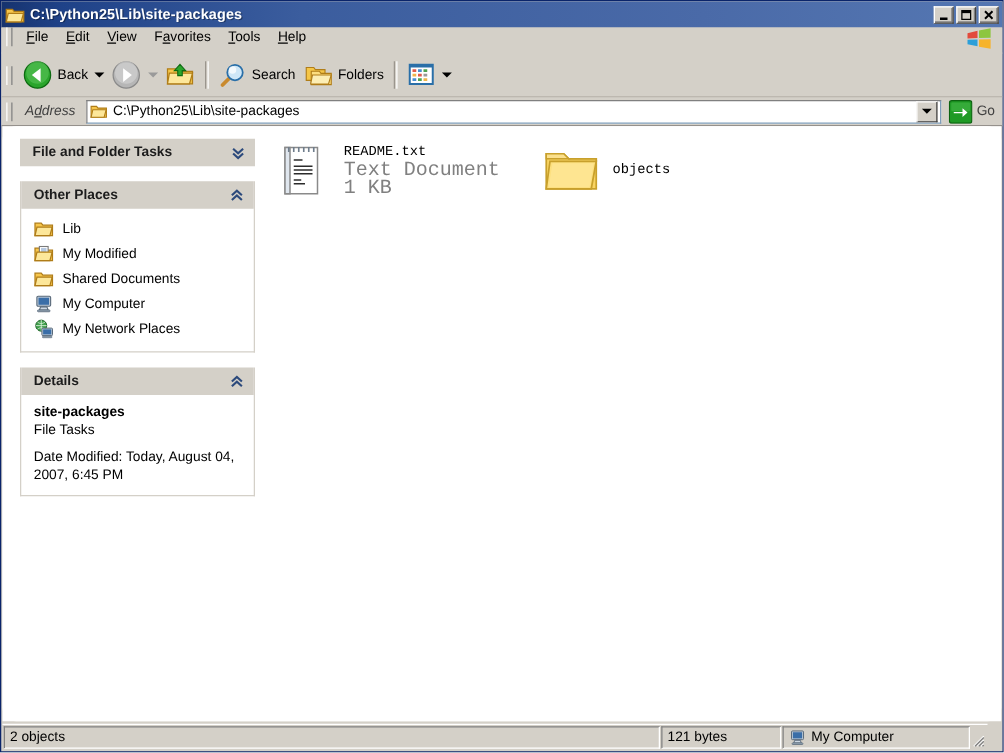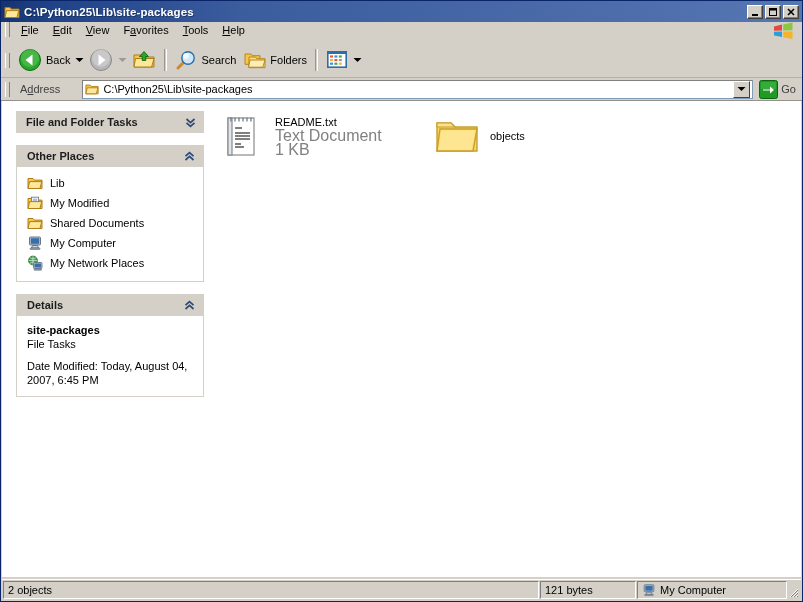--- a/index.html
+++ b/index.html
@@ -135,23 +135,24 @@
     height: 23px;
     background: #d4d0c8;
     display: flex;
     align-items: center;
     padding: 0 2px;
     border-bottom: 1px solid #95918c;
     box-sizing: border-box;
   }
   .addr-label {
     font-size: 11px;
-    padding: 0 22px 0 6px;
+    padding: 0 9px 0 6px;
     color: #404040;
     white-space: nowrap;
+    font-style: italic;
   }
   .addr-field {
     flex: 1 1 auto;
     height: 19px;
     background: #ffffff;
     border: 1px solid #7f9db9;
     border-top-color: #808080;
     border-left-color: #808080;
     display: flex;
     align-items: center;
@@ -283,20 +284,21 @@
     flex: 1 1 auto;
     background: #ffffff;
     position: relative;
     padding: 8px 0 0 4px;
     box-sizing: border-box;
   }
   .tiles {
     display: flex;
     flex-wrap: wrap;
     align-content: flex-start;
+    font-family: Liberation Mono, monospace;
   }
   .tile {
     width: 215px;
     height: 54px;
     display: flex;
     align-items: center;
     padding-left: 6px;
     box-sizing: border-box;
   }
   .tile .ticon {
@@ -309,21 +311,21 @@
     margin-right: 10px;
   }
   .tile .tmeta { display: flex; flex-direction: column; justify-content: center; }
   .tname { font-size: 11px; color: #000; line-height: 14px; white-space: nowrap; }
   .tsub { font-size: 16px; color: #808080; line-height: 14px; white-space: nowrap; }
 
   
   .statusbar {
     position: absolute;
     left: 1px;
-    right: 1px;
+    right: 12px;
     bottom: 1px;
     height: 21px;
     background: #d4d0c8;
     display: flex;
     align-items: stretch;
     border-top: 1px solid #ffffff;
     box-sizing: border-box;
   }
   .sb-cell {
     border: 1px solid;

